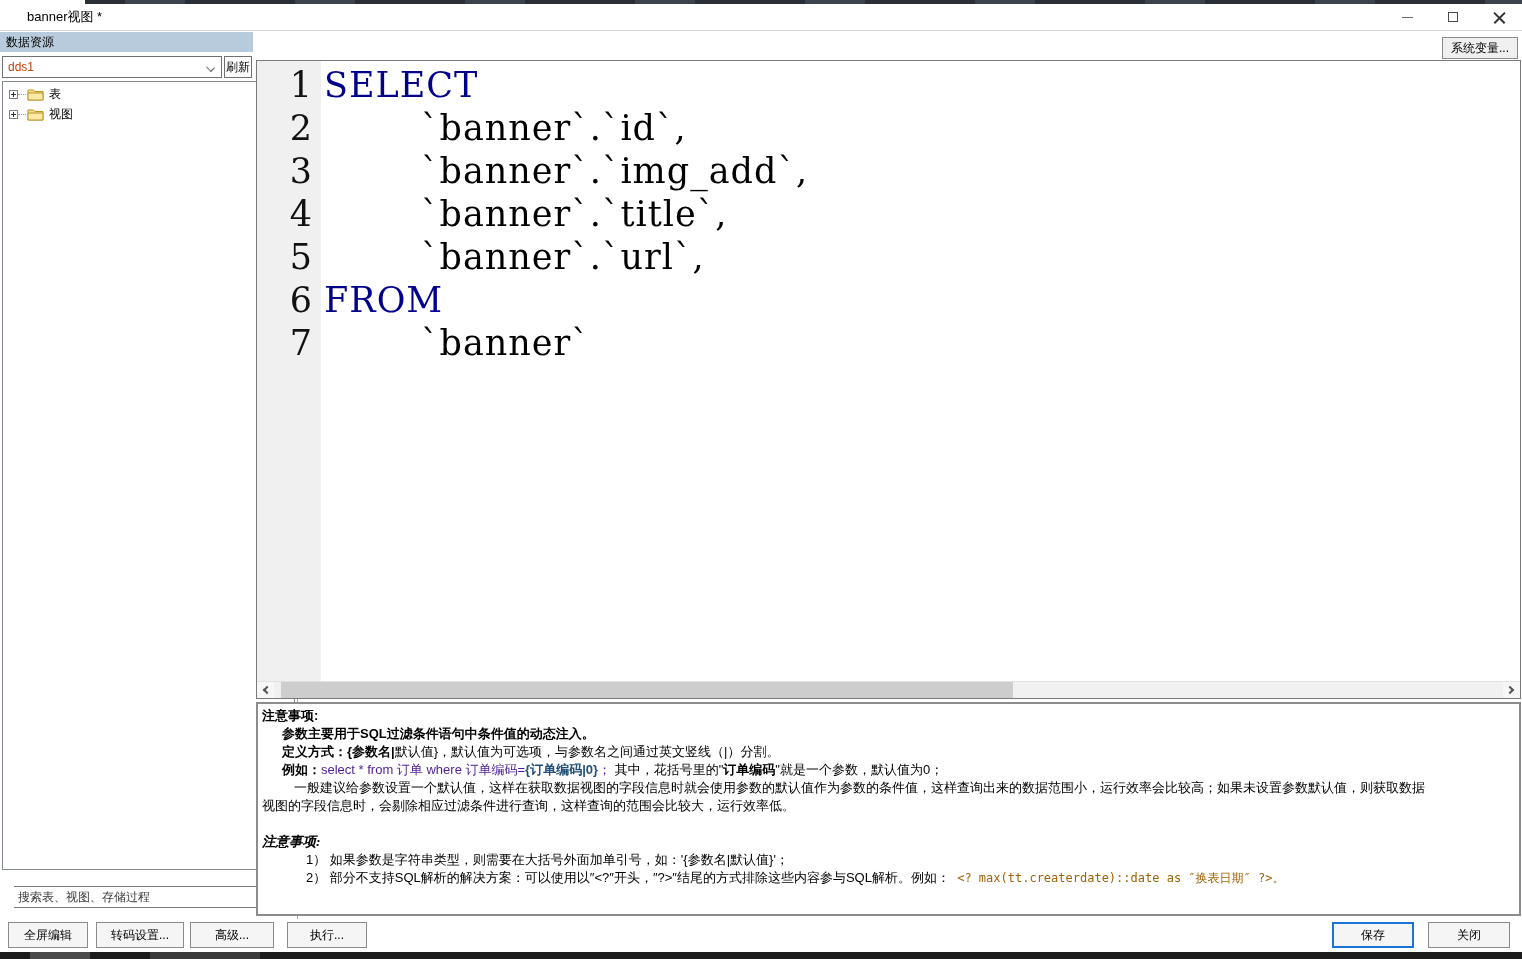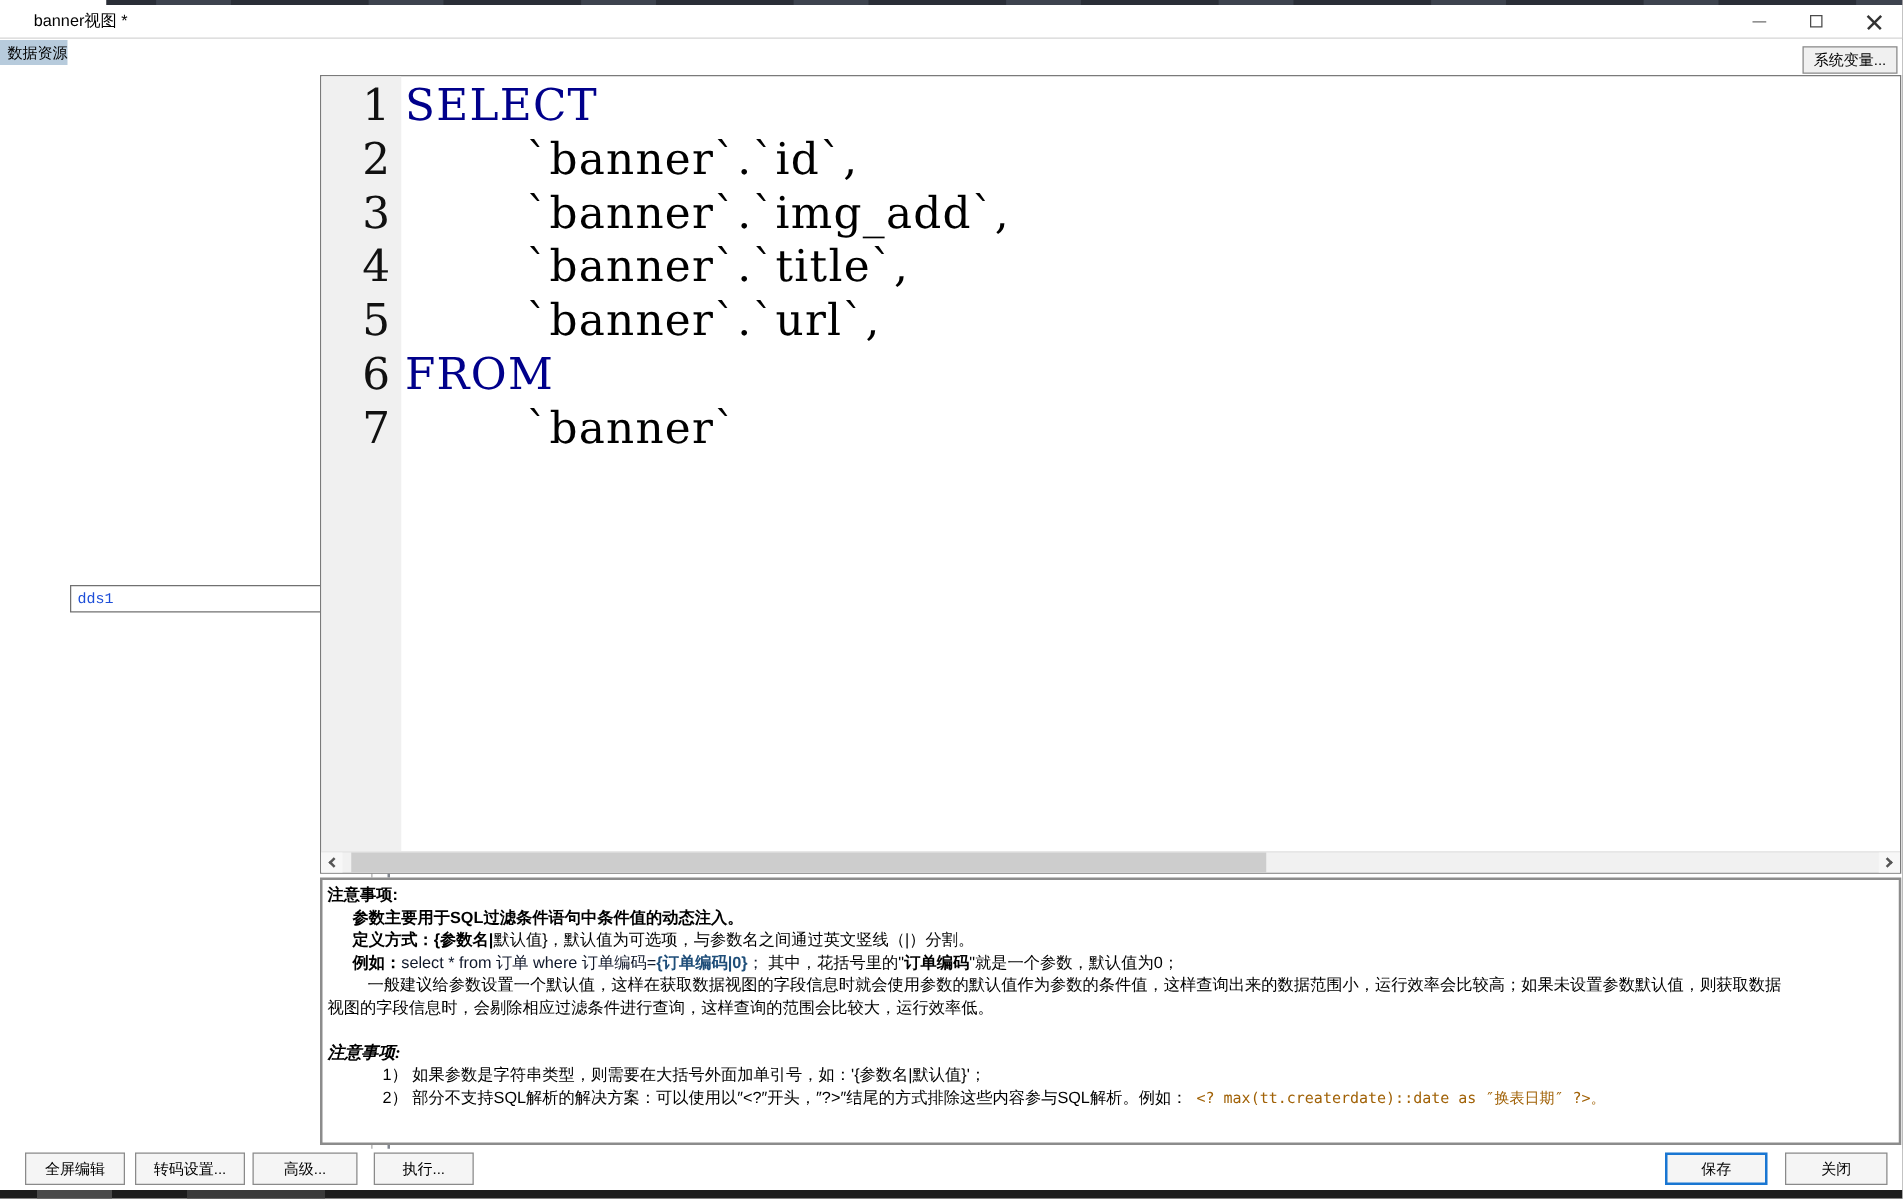--- a/index.html
+++ b/index.html
@@ -20,25 +20,25 @@
   .win-controls { margin-left:auto; display:flex; align-items:center; height:100%; }
   .win-btn { width:46px; height:100%; display:flex; align-items:center; justify-content:center; }
   .glyph-min { width:11px; height:0; border-bottom:1px solid #6e6e6e; }
   .glyph-max { width:10px; height:10px; border:1px solid #4a4a4a; }
   .glyph-close { position:relative; width:13px; height:13px; }
   .glyph-close::before, .glyph-close::after { content:""; position:absolute; left:-1px; top:6px; width:15px; height:1.6px; background:#333; }
   .glyph-close::before { transform:rotate(45deg); }
   .glyph-close::after { transform:rotate(-45deg); }
 
   
-  .sidebar { position:absolute; top:32px; left:0; width:298px; height:890px; border-right:1px solid #a9a9a9; display:flex; flex-direction:row; background:#fff; }
+  .sidebar { position:absolute; top:32px; left:0; width:298px; height:890px; border-right:1px solid #a9a9a9; display:flex; flex-direction:column; background:#fff; }
   .side-header { height:20px; background:#b7cbdc; font-size:12px; color:#000; line-height:20px; padding-left:6px; flex:none; }
   .combo-row { display:flex; align-items:center; padding:4px 2px 0 2px; gap:2px; flex:none; }
   .combo { position:relative; width:220px; height:22px; border:1px solid #707070; background:#fff; display:flex; align-items:center; }
-  .combo-value { font-family:Liberation Mono, monospace; font-size:12px; color:#1d4ed8; padding-left:5px; }
+  .combo-value { font-family:Liberation Sans, sans-serif; font-size:12px; color:#c2410c; padding-left:5px; }
   .combo-arrow { position:absolute; right:7px; top:7px; width:7px; height:7px; border-right:1px solid #555; border-bottom:1px solid #555; transform:rotate(45deg) scaleY(0.8); }
   .mini-btn { height:22px; min-width:26px; border:1px solid #707070; background:#fdfdfd; font-size:12px; display:flex; align-items:center; justify-content:center; padding:0 1px; }
   .treebox { flex:1; margin:3px 2px 2px 2px; border:1px solid #828790; background:#fff; padding-top:2px; overflow:hidden; }
   .tree-item { height:20px; display:flex; align-items:center; }
   .expander { width:9px; height:9px; margin-left:6px; border:1px solid #808080; background:#fff; position:relative; flex:none; }
   .expander::before { content:""; position:absolute; left:1px; right:1px; top:3px; height:1px; background:#333; }
   .expander::after { content:""; position:absolute; top:1px; bottom:1px; left:3px; width:1px; background:#333; }
   .tree-dots { width:8px; height:0; border-top:1px dotted #9a9a9a; flex:none; }
   .folder { width:17px; height:13px; margin-left:1px; flex:none; }
   .tree-label { font-size:12px; color:#000; margin-left:5px; }
@@ -67,26 +67,26 @@
   .scroll-thumb { position:absolute; left:7px; top:0; bottom:0; width:732px; background:#cdcdcd; }
 
   
   .helpbox { position:absolute; left:256px; right:1px; top:702px; height:214px; border:2px solid #8c8c8c; background:#fff; padding:3px 4px 0 4px; font-size:13px; overflow:hidden; }
   .help-line { height:18px; line-height:18px; white-space:pre; }
   .idt-0 { padding-left:0; } .idt-1 { padding-left:20px; } .idt-2 { padding-left:32px; } .idt-3 { padding-left:44px; }
   .seg-plain { color:#000; }
   .seg-bold { color:#000; font-weight:bold; }
   .seg-italic { color:#000; font-style:italic; font-family:"Liberation Serif",serif; font-size:13.5px; }
   .seg-bold-italic { color:#000; font-weight:bold; font-style:italic; font-family:"Liberation Serif",serif; font-size:13.5px; }
-  .seg-sql { color:#0f172a; }
+  .seg-sql { color:#4c1d95; }
   .seg-sql-bold { color:#1f4e79; font-weight:bold; }
   .seg-mono { font-family:"DejaVu Sans Mono",monospace; font-size:12px; color:#a16207;text-align:right; }
 
   
-  .footer { position:absolute; left:0; right:0; bottom:7px; height:33px; background:#fff;margin-left:12px; }
+  .footer { position:absolute; left:0; right:0; bottom:7px; height:33px; background:#fff; }
   .fbtn { position:absolute; top:3px; height:26px; background:#f5f5f5; border:1px solid #8a8a8a; font-size:12px; display:flex; align-items:center; justify-content:center; }
   .fbtn.b1 { left:8px;  width:80px; }
   .fbtn.b2 { left:96px; width:88px; }
   .fbtn.b3 { left:190px; width:84px; }
   .fbtn.b4 { left:287px; width:80px; }
   .fbtn.save  { right:108px; width:82px; border:2px solid #1976d2; }
   .fbtn.close { right:12px;  width:82px; }
 </style>
 </head>
 <body>

